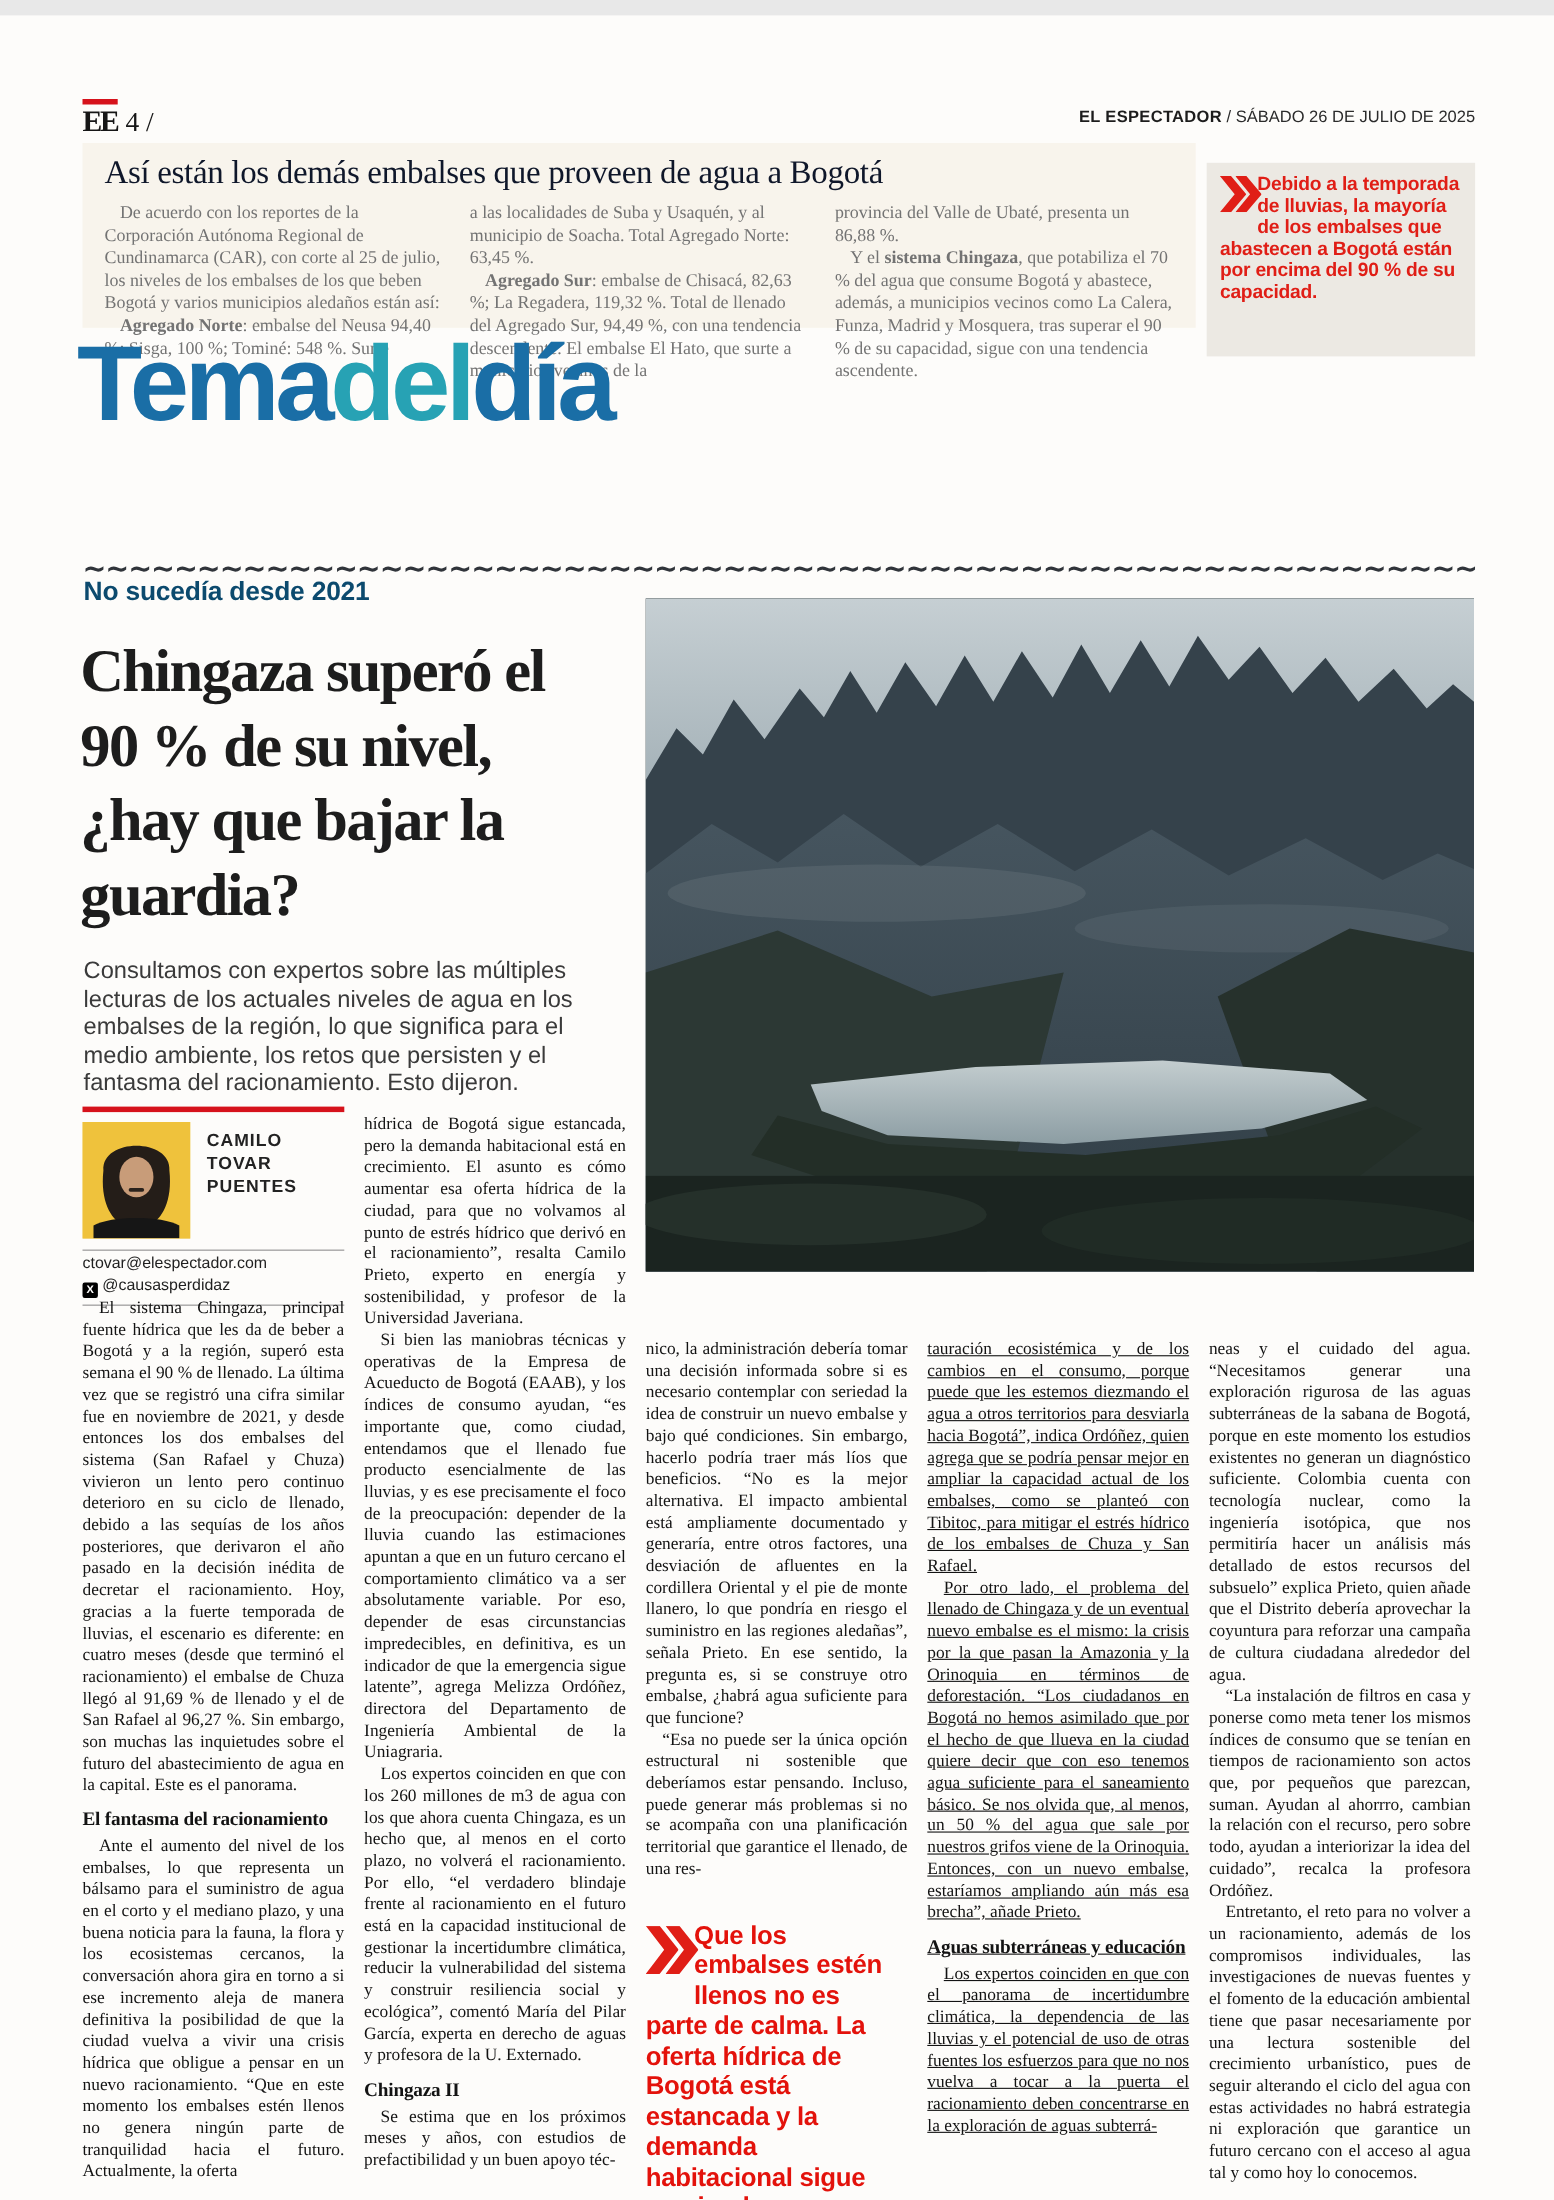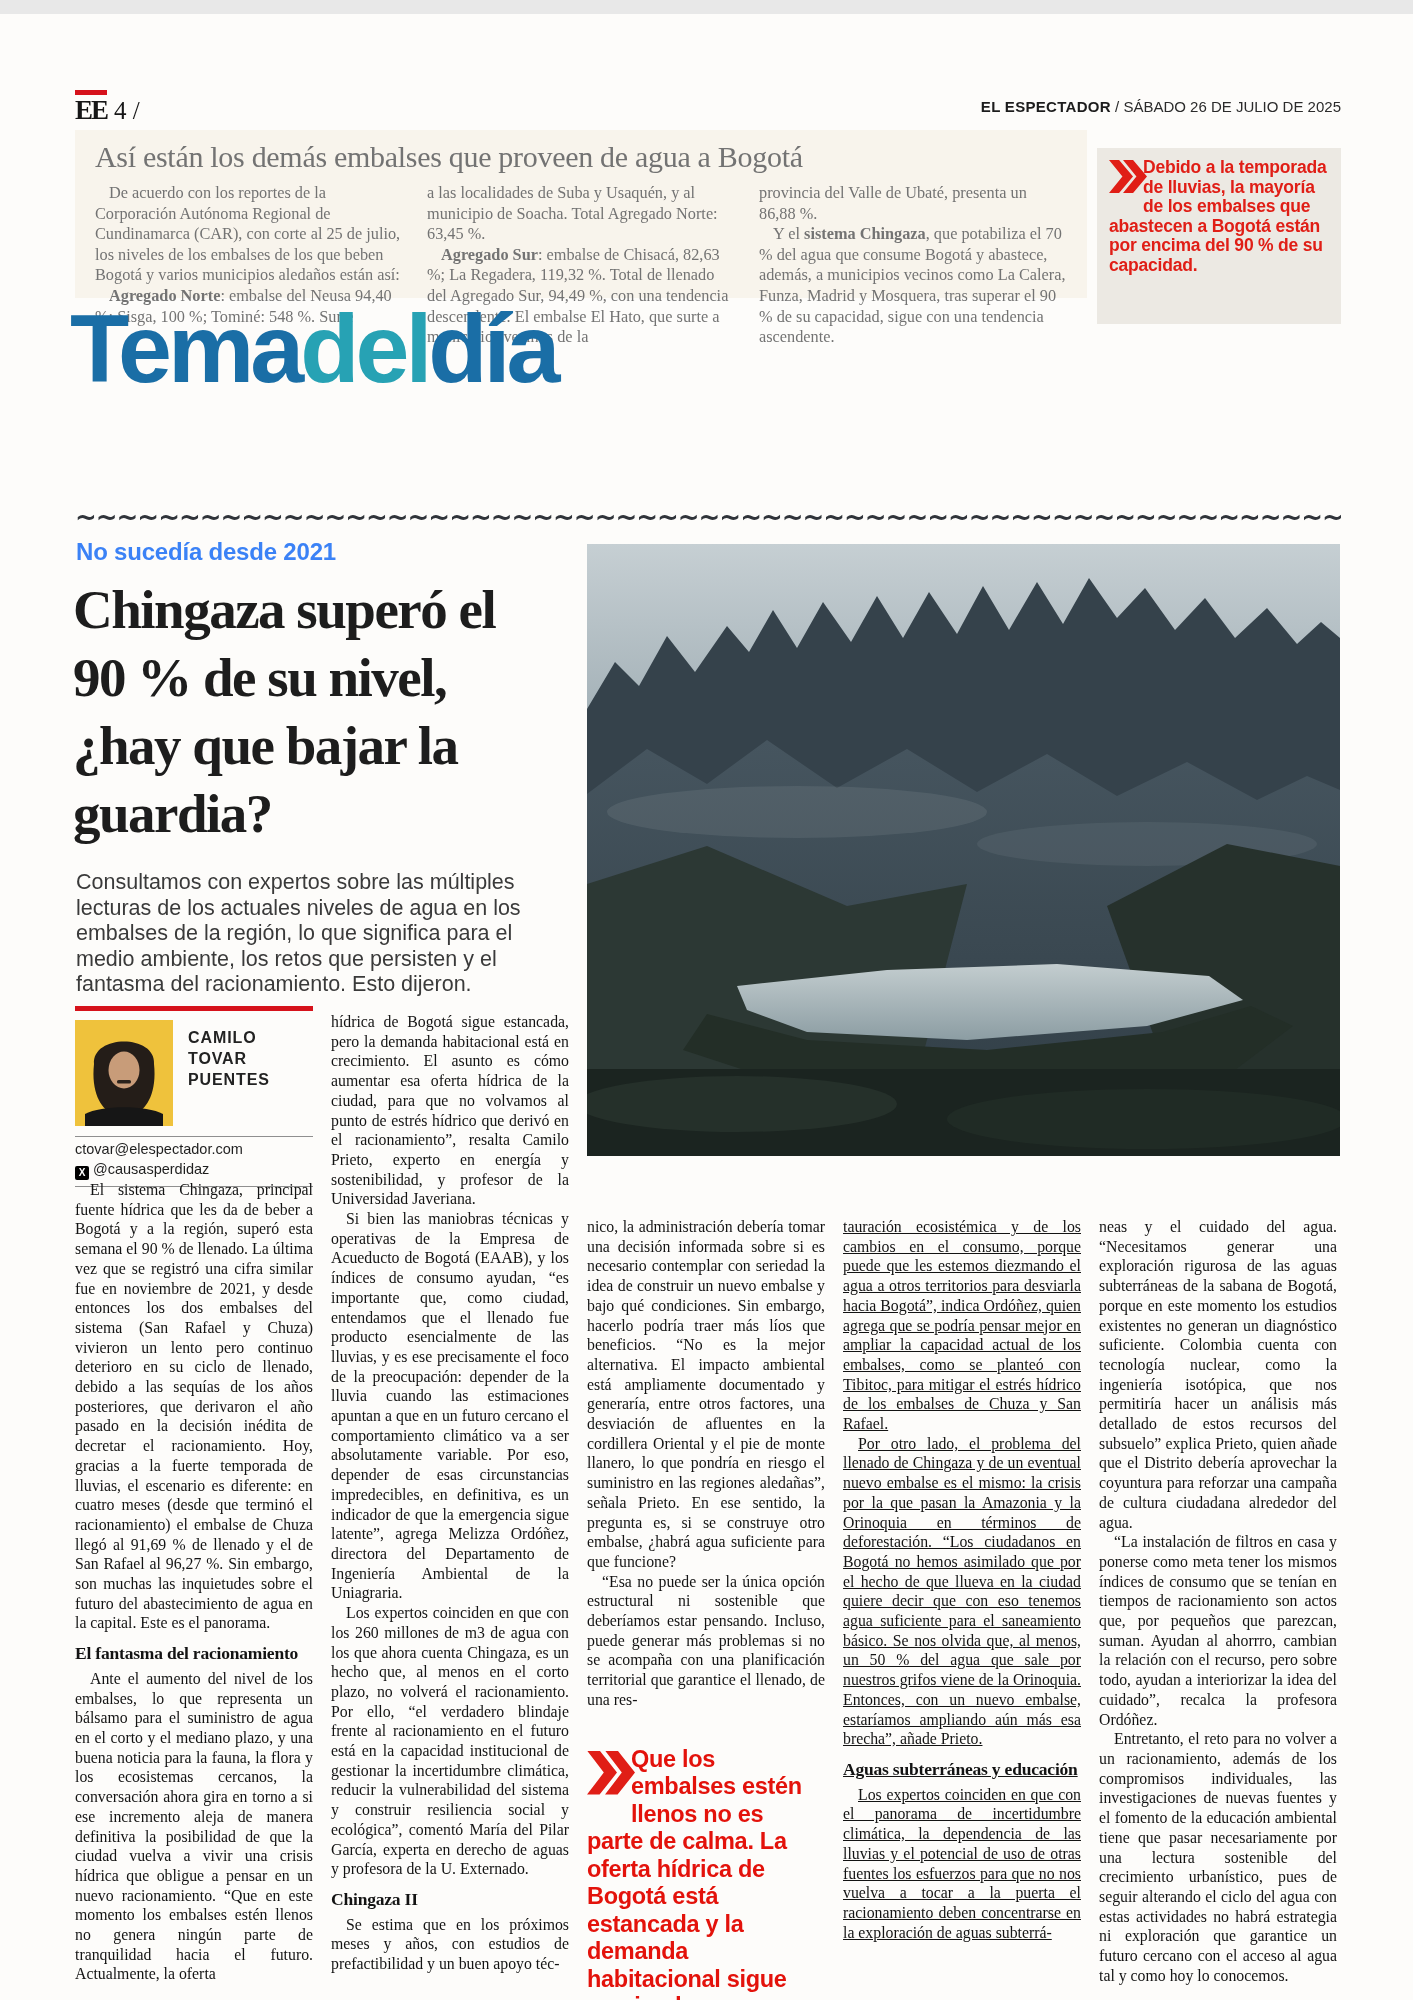--- a/index.html
+++ b/index.html
@@ -13,21 +13,21 @@
   .hdr { position:absolute; left:75px; top:76px; width:1266px; height:34px; }
   .ee-logo { display:inline-block; border-top:5px solid #d6121b; font-weight:700;
     font-size:27px; letter-spacing:-2px; line-height:1.05; padding-top:1px; }
   .page-num { font-size:25px; margin-left:7px; }
   .hdr-right { position:absolute; right:0; top:8px; font-family:"Liberation Sans","DejaVu Sans",sans-serif; font-size:15px; color:#1c1c1c; }
   .hdr-right .brand { font-weight:700; letter-spacing:.3px; }
   .hdr-right .date { font-weight:400; color:#2b2b2b; }
   
   .topbox { position:absolute; left:75px; top:116px; width:1012px; height:168px;
     background:#f8f4ec; padding:8px 20px 0 20px; }
-  .topbox-title { font-size:30px; font-weight:400; color:#737373; margin:2px 0 9px 0; letter-spacing:-.3px; }
+  .topbox-title { font-size:30px; font-weight:400; color:#0f172a; margin:2px 0 9px 0; letter-spacing:-.3px; }
   .topcols { display:flex; gap:24px; }
   .topcol { flex:1; font-size:16.3px; line-height:20.6px; color:#737373; }
   .topcol p { margin:0; }
   .topcol p.bp { text-indent:14px; }
   .topcol p.bp.cont { text-indent:0; }
   
   .callout { position:absolute; left:1097px; top:134px; width:244px; height:176px;
     background:#ece9e3; padding:10px 12px 0 12px; }
   .callout-text { font-family:"Liberation Sans","DejaVu Sans",sans-serif; font-weight:700;
     color:#e01e16; font-size:17.5px; line-height:19.6px; letter-spacing:-.2px; }
@@ -40,22 +40,22 @@
   .chevs.big i { width:30px; height:44px; margin-right:-12px; }
   
   .logo { position:absolute; left:70px; top:286px; font-family:"Liberation Sans","DejaVu Sans",sans-serif;
     font-weight:700; font-size:97px; line-height:1.02; letter-spacing:-4px; }
   .logo .p1 { color:#1a6ea6; } .logo .p2 { color:#27a2b4; } .logo .p3 { color:#1a6ea6; }
   
   .squiggle { position:absolute; left:75px; top:488px; width:1266px; height:30px; overflow:hidden;
     font-family:"DejaVu Sans",sans-serif; font-weight:700; font-size:26px; line-height:30px;
     letter-spacing:-1px; color:#30343a; white-space:nowrap; }
   
-  .kicker { position:absolute; left:76px; top:524px; font-family:"Liberation Sans","DejaVu Sans",sans-serif;
-    font-weight:700; font-size:24px; color:#3b82f6; letter-spacing:-.2px; }
+  .kicker { position:absolute; left:76px; top:510px; font-family:"Liberation Sans","DejaVu Sans",sans-serif;
+    font-weight:700; font-size:24px; color:#0c4a6e; letter-spacing:-.2px; }
   .headline { position:absolute; left:73px; top:562px; width:465px;
     font-size:55px; line-height:68px; font-weight:700; color:#1d1d1d; letter-spacing:-1.5px; }
   .subhead { position:absolute; left:76px; top:856px; width:448px;
     font-family:"Liberation Sans","DejaVu Sans",sans-serif; font-size:21.5px; line-height:25.5px; color:#3a3a3a; }
   
   .photo { position:absolute; left:587px; top:530px; width:753px; height:612px; background:#2c3a40; }
   .photo svg { display:block; width:100%; height:100%; }
   .caption { position:absolute; left:587px; top:1150px; width:753px;
     font-family:"Liberation Sans","DejaVu Sans",sans-serif; font-size:15.5px; font-weight:700; color:#161616; }
   .caption .credit { font-weight:400; font-size:13px; color:#8d8d8d; }

